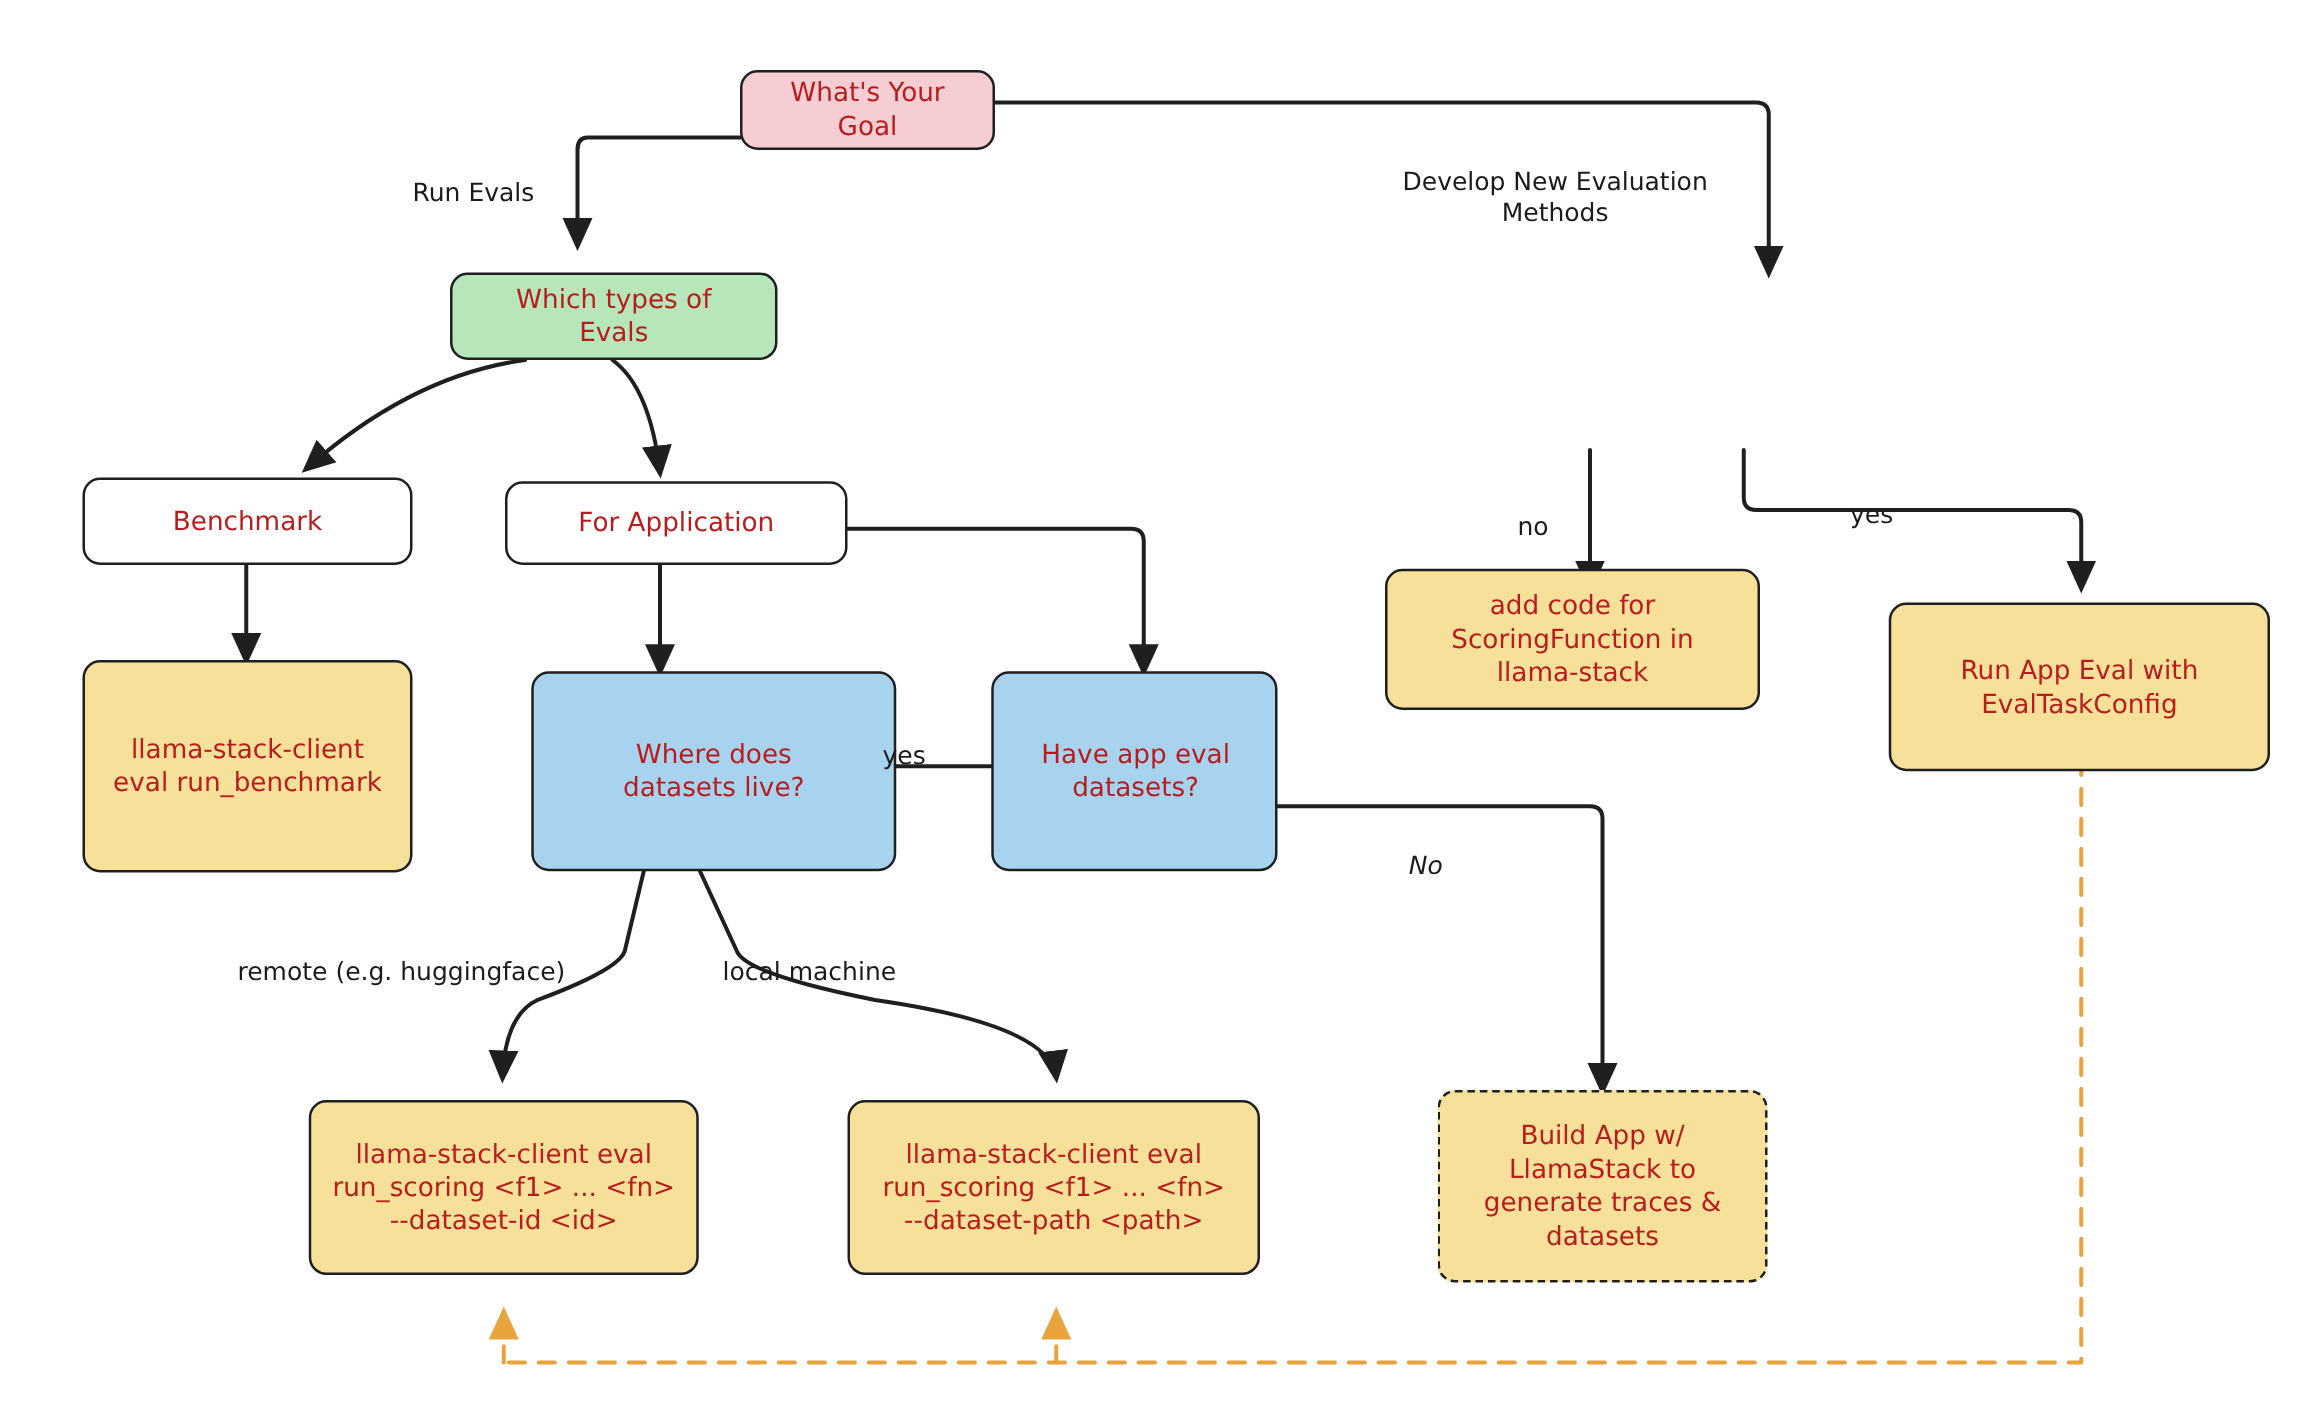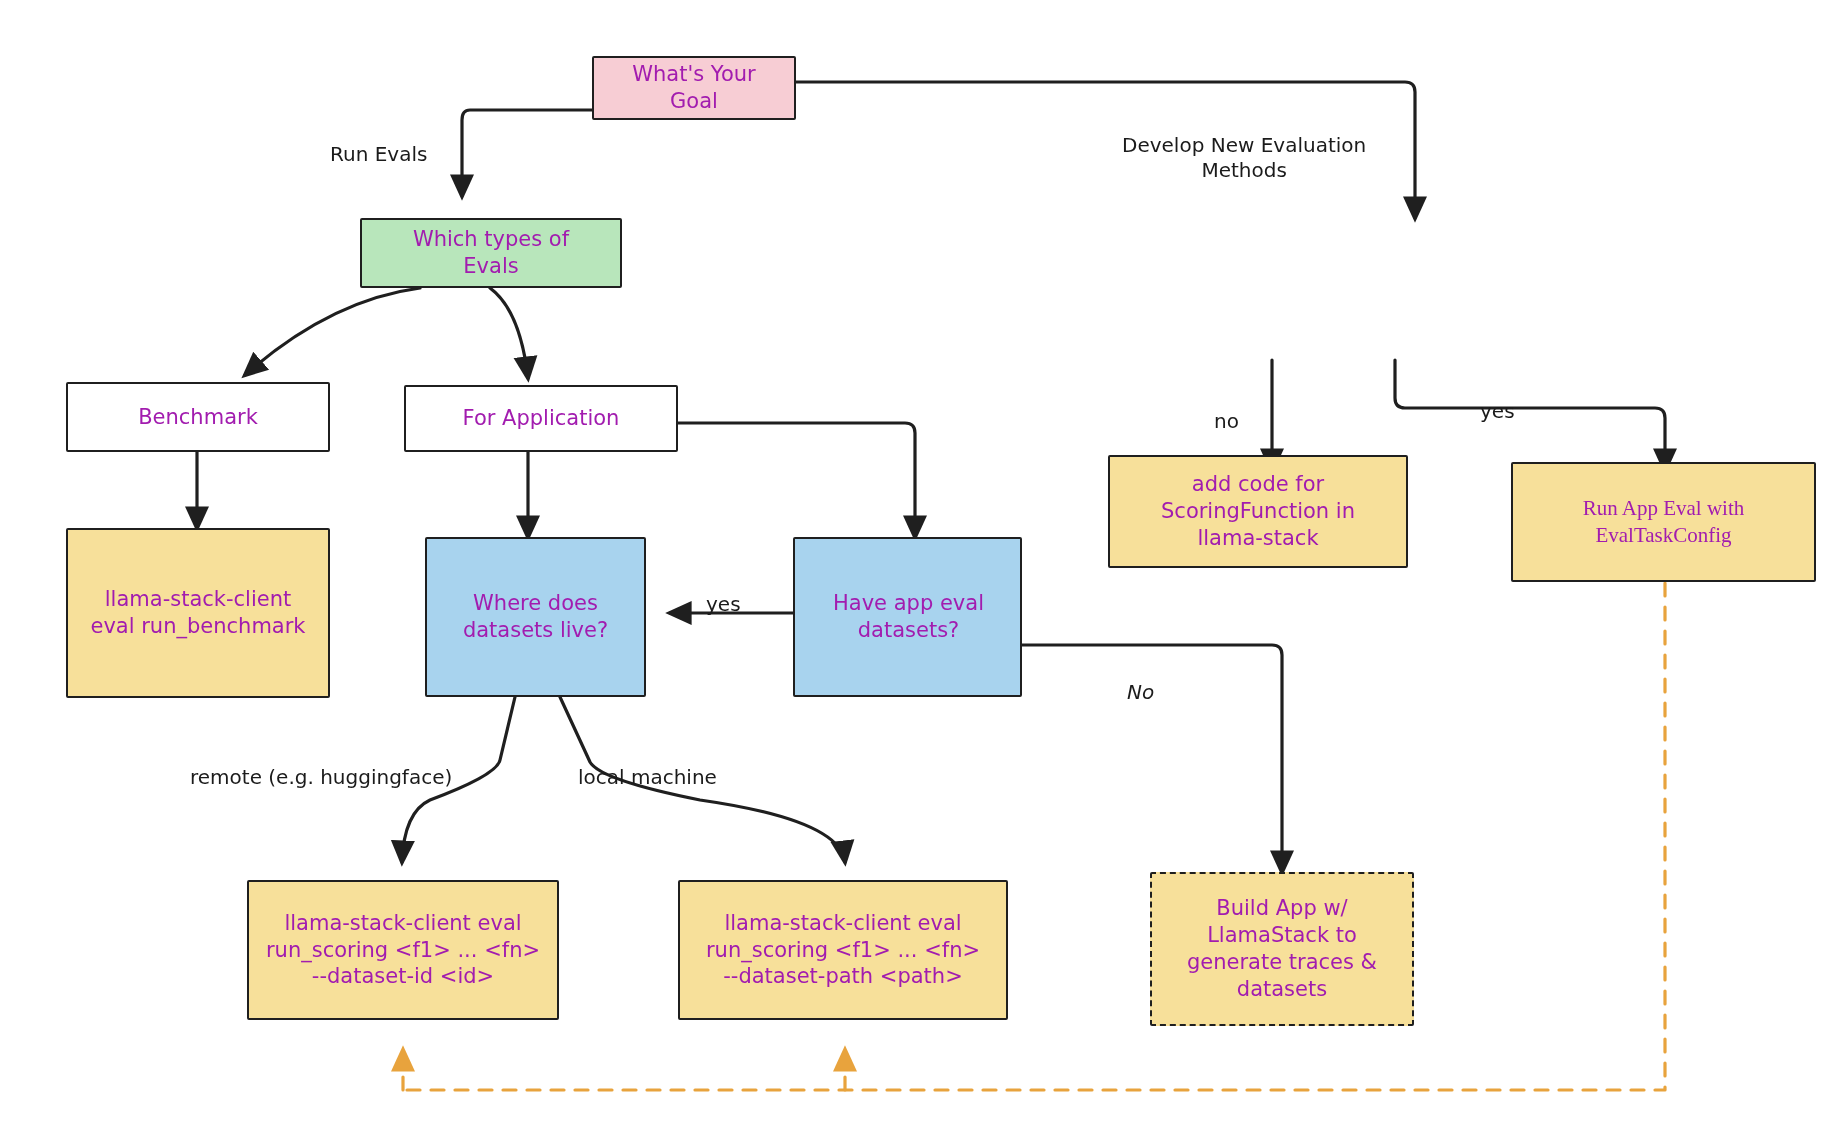--- a/index.html
+++ b/index.html
@@ -23,26 +23,26 @@
     height: 1124px;
     pointer-events: none;
   }
   .node {
     position: absolute;
     box-sizing: border-box;
     display: flex;
     align-items: center;
     justify-content: center;
     text-align: center;
-    color: #a21caf;
+    color: #b91c1c;
     font-size: 21px;
     line-height: 1.28;
     padding: 6px 10px;
     border: 2.2px solid #1f1f1f;
-    border-radius: 2px;
+    border-radius: 14px;
     background: #ffffff;
     white-space: pre-line;
   }
   .node.pink   { background: #f7cdd4; }
   .node.green  { background: #b8e6bb; }
   .node.yellow { background: #f7e09a; }
   .node.blue   { background: #a8d3ee; }
   .node.plain  { background: #ffffff; }
   .node.dashed {
     background: #f7e09a;
@@ -128,31 +128,31 @@
   <div class="node plain" style="left:404px; top:385px; width:274px; height:67px;">
     <span>For Application</span>
   </div>
 
   <div class="node yellow" style="left:1108px; top:455px; width:300px; height:113px;justify-content:center;">
     <span>add code for
 ScoringFunction in
 llama-stack</span>
   </div>
 
-  <div class="node yellow" style="left:1511px; top:462px; width:305px; height:120px;font-family:Liberation Serif, serif;">
+  <div class="node yellow" style="left:1511px; top:482px; width:305px; height:135px;">
     <span>Run App Eval with
 EvalTaskConfig</span>
   </div>
 
   <div class="node yellow" style="left:66px; top:528px; width:264px; height:170px;">
     <span>llama-stack-client
 eval run_benchmark</span>
   </div>
 
-  <div class="node blue" style="left:425px; top:537px; width:221px; height:160px;">
+  <div class="node blue" style="left:425px; top:537px; width:292px; height:160px;">
     <span>Where does
 datasets live?</span>
   </div>
 
   <div class="node blue" style="left:793px; top:537px; width:229px; height:160px;padding-left:12px;">
     <span>Have app eval
 datasets?</span>
   </div>
 
   <div class="node yellow" style="left:247px; top:880px; width:312px; height:140px;">

